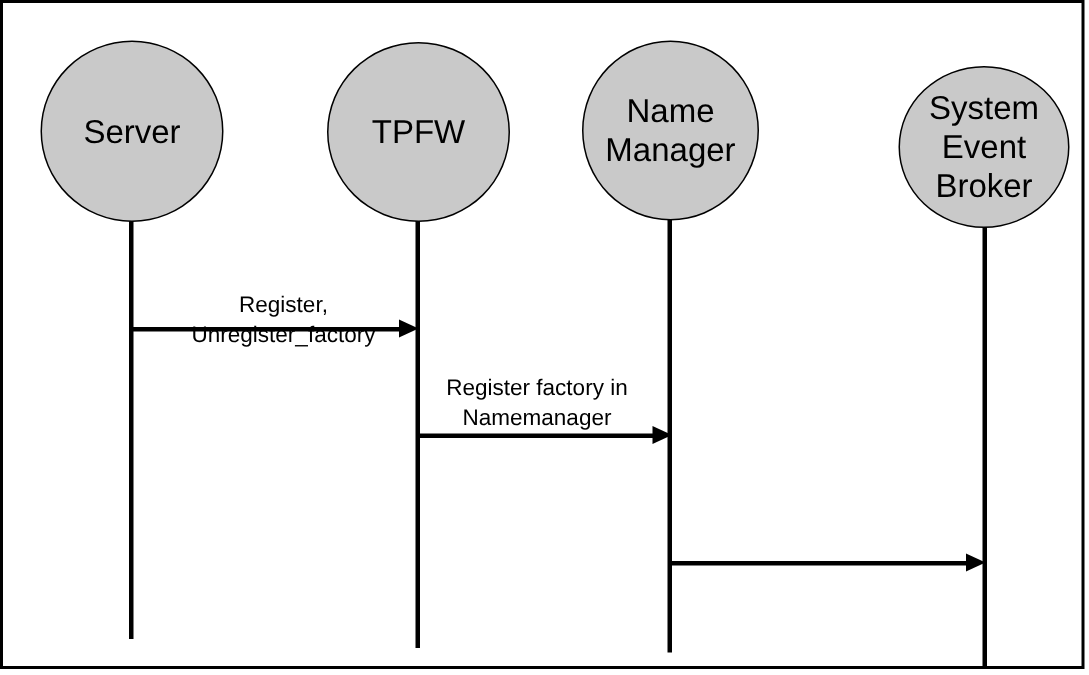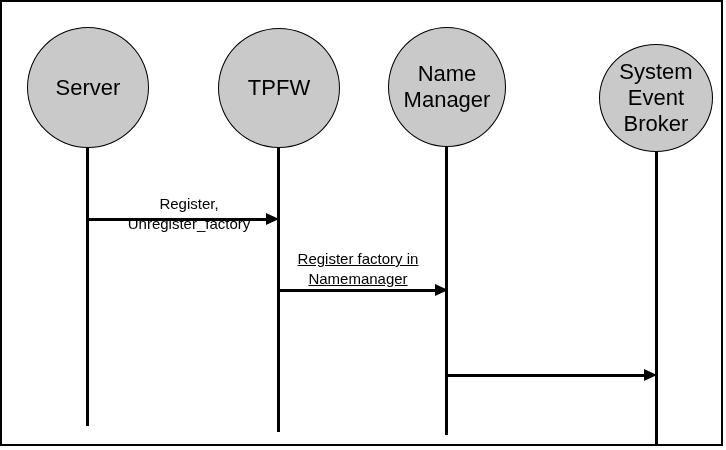--- a/index.html
+++ b/index.html
@@ -78,21 +78,21 @@
   #msg3-head { left: 644px; top: 369px; }
 
   .msg-label {
     position: absolute;
     font-size: 15px;
     line-height: 1.3;
     text-align: center;
     white-space: pre-line;
   }
   #msg1-label { left: 96px;  top: 158px; width: 186px; margin-top: 36px; }
-  #msg2-label { left: 272px; top: 249px; width: 172px; text-decoration: underline; }
+  #msg2-label { left: 272px; top: 249px; width: 172px; }
   #msg3-label { left: 443px; top: 315px; width: 220px; }
 </style>
 </head>
 <body>
 
 <div class="frame">
 
   <div class="border-rect"></div>
 
   <div class="lifeline" id="lifeline-server"></div>

